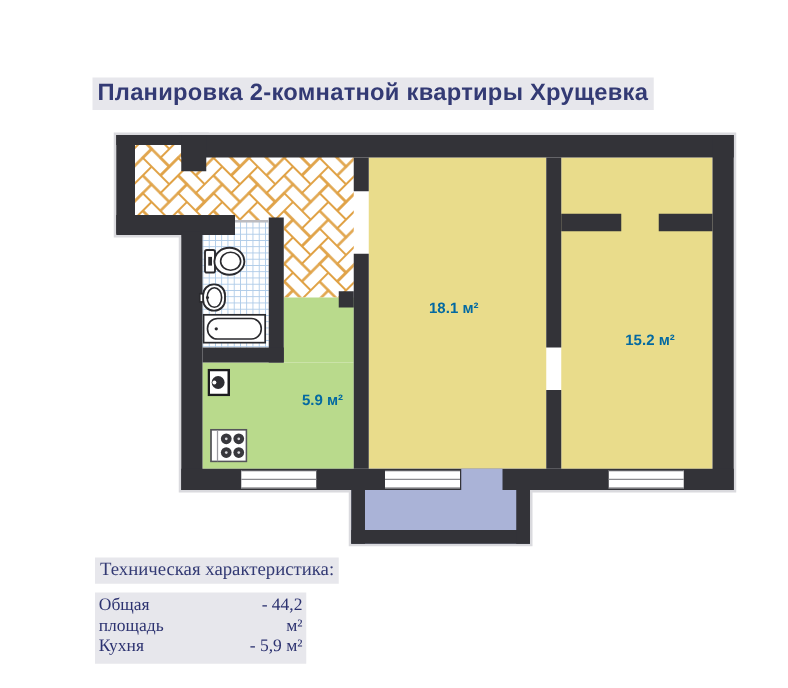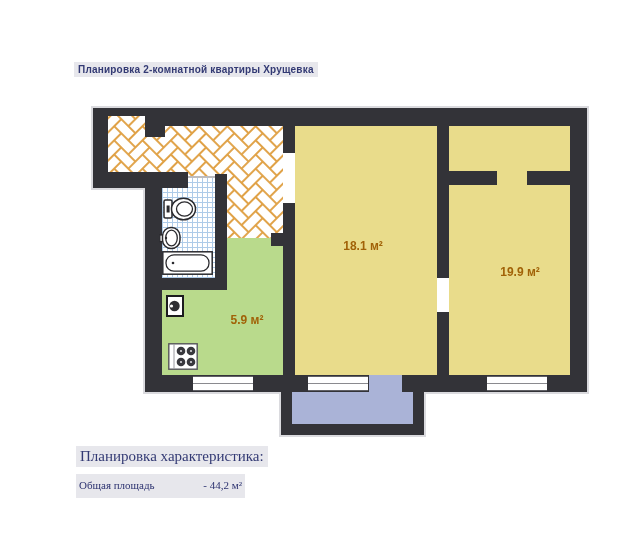--- a/index.html
+++ b/index.html
@@ -3,52 +3,52 @@
 <meta charset="utf-8">
 <style>
   html,body{margin:0;padding:0;}
   body{
     width:630px;height:550px;position:relative;background:#ffffff;
     font-family:"Liberation Sans",sans-serif;overflow:hidden;
   }
   .abs{position:absolute;box-sizing:border-box;}
   .hl{background:#e7e7ec;color:#333a74;}
   #title{
-    position:absolute;left:74px;top:62px;font-size:10px;font-weight:bold;
+    position:absolute;left:74px;top:62px;font-size:19px;font-weight:bold;
     letter-spacing:.2px;padding:2px 4px;white-space:nowrap;
   }
   .plan{position:absolute;left:93px;top:105px;width:502px;height:336px;}
   .plan .abs{position:absolute;box-sizing:border-box;}
   .wall{background:#333338;}
   .outline{box-shadow:0 0 0 2px #dadade;}
   .yellow{background:#e9dc8b;}
   .green{background:#b9da8c;}
   .tiles{
     background-color:#fff;
     background-image:linear-gradient(#aecbe8 1px,transparent 1px),
                      linear-gradient(90deg,#aecbe8 1px,transparent 1px);
     background-size:5px 5px;
   }
   .window{background:#fff;border-top:1px solid #606065;border-bottom:1px solid #606065;}
   .window i{position:absolute;left:0;right:0;top:6px;height:1px;background:#8a8a8f;}
   .balcony{background:#aab3d7;border:11px solid #333338;border-top:0;box-shadow:0 0 0 2px #dadade;}
   .balcony-door{background:#aab3d7;}
   .door-line{background:#bcbcc0;}
   .room-label{
-    font-size:12px;font-weight:bold;color:#a16207;white-space:nowrap;
+    font-size:12px;font-weight:bold;color:#0369a1;white-space:nowrap;
     transform:translateX(-50%);
   }
   #specs-heading{
     position:absolute;left:76px;top:446px;font-family:"Liberation Serif",serif;
     font-size:15px;padding:2px 4px;white-space:nowrap;
   }
   #specs-table{
     position:absolute;left:76px;top:474px;width:163px;background:#e7e7ec;
     padding:3px 3px 4px 3px;font-family:"Liberation Serif",serif;
-    font-size:11px;color:#2c3270;
+    font-size:14px;color:#2c3270;
   }
   .spec-row{display:flex;justify-content:space-between;line-height:16.5px;}
   .spec-value{text-align:right;margin-left:40px;}
 </style>
 </head>
 <body>
 
 <div id="title" class="hl">Планировка 2-комнатной квартиры Хрущевка</div>
 
 <div class="plan">
@@ -202,23 +202,27 @@
     </g>
     <g fill="#d8d8dc">
       <circle cx="13" cy="8" r="1.1"></circle>
         <circle cx="23" cy="8" r="1.1"></circle>
       <circle cx="13" cy="19" r="1.1"></circle>
         <circle cx="23" cy="19" r="1.1"></circle>
     </g>
   </svg>
 
   <div class="abs room-label" style="left:270px;top:134px;">18.1 м²</div>
-  <div class="abs room-label" style="left:427px;top:160px;">19.9 м²</div>
-  <div class="abs room-label" style="left:154px;top:208px;text-align:right;">5.9 м²</div>
+  <div class="abs room-label" style="left:427px;top:160px;">15.2 м²</div>
+  <div class="abs room-label" style="left:165px;top:208px;text-align:right;">5.9 м²</div>
 </div>
 
-<div id="specs-heading" class="hl">Планировка характеристика:</div>
+<div id="specs-heading" class="hl">Техническая характеристика:</div>
 <div id="specs-table">
   <div class="spec-row">
     <span class="spec-label">Общая площадь</span>
     <span class="spec-value">- 44,2 м²</span>
   </div>
+  <div class="spec-row">
+    <span class="spec-label">Кухня</span>
+    <span class="spec-value">- 5,9 м²</span>
+  </div>
 </div>
 
 </body></html>

